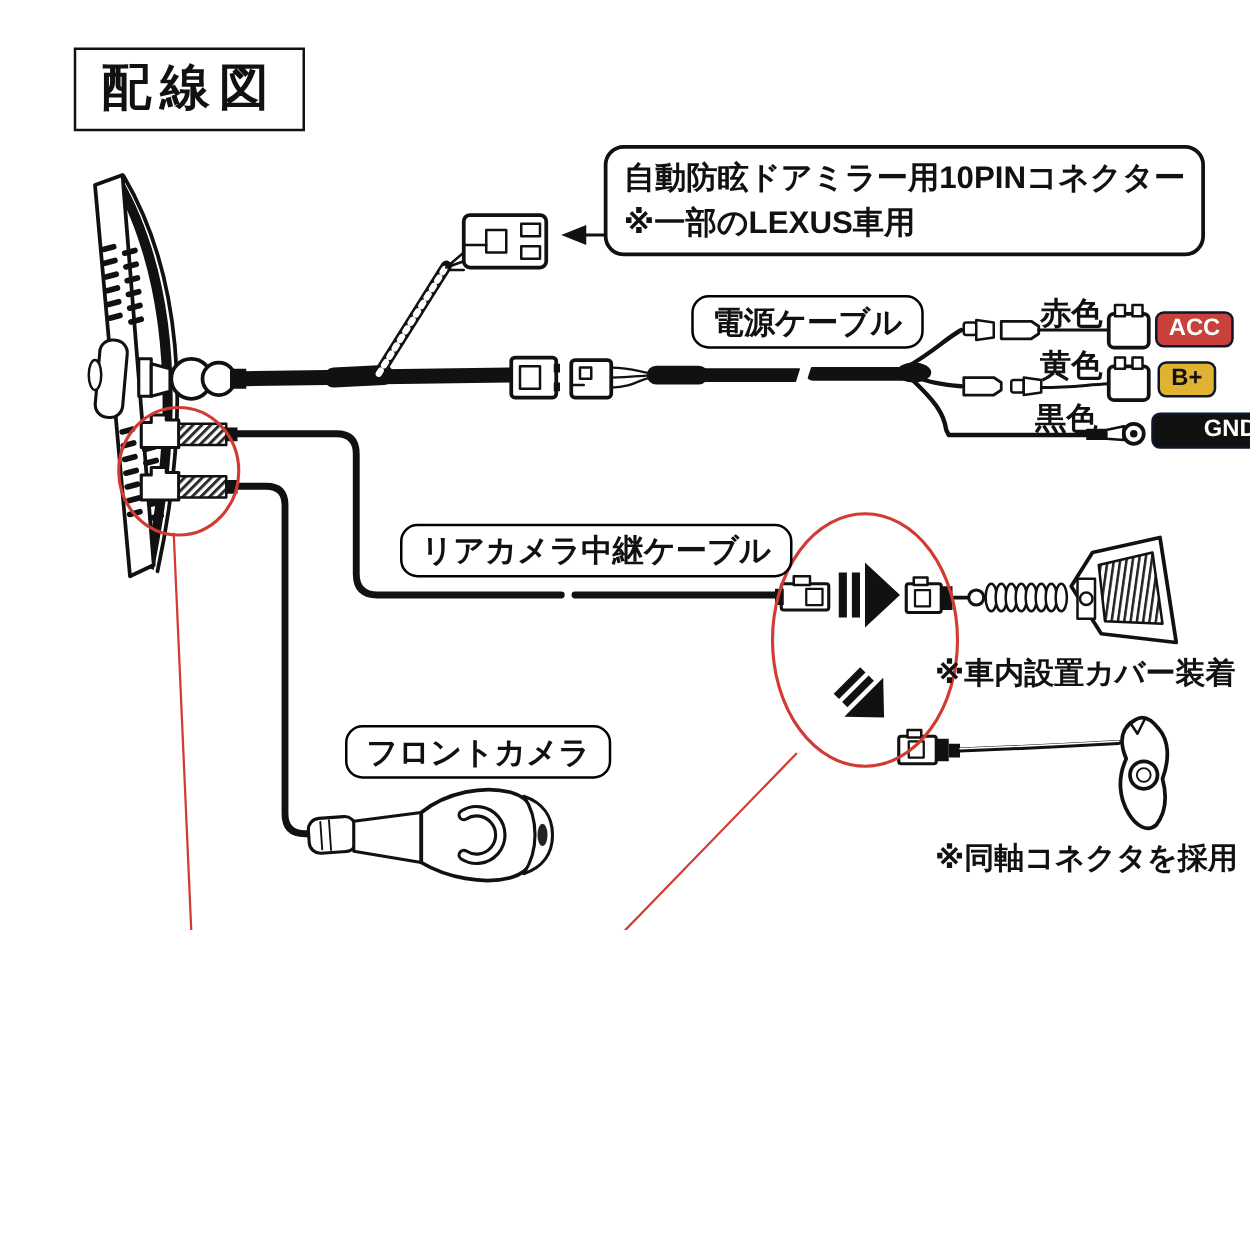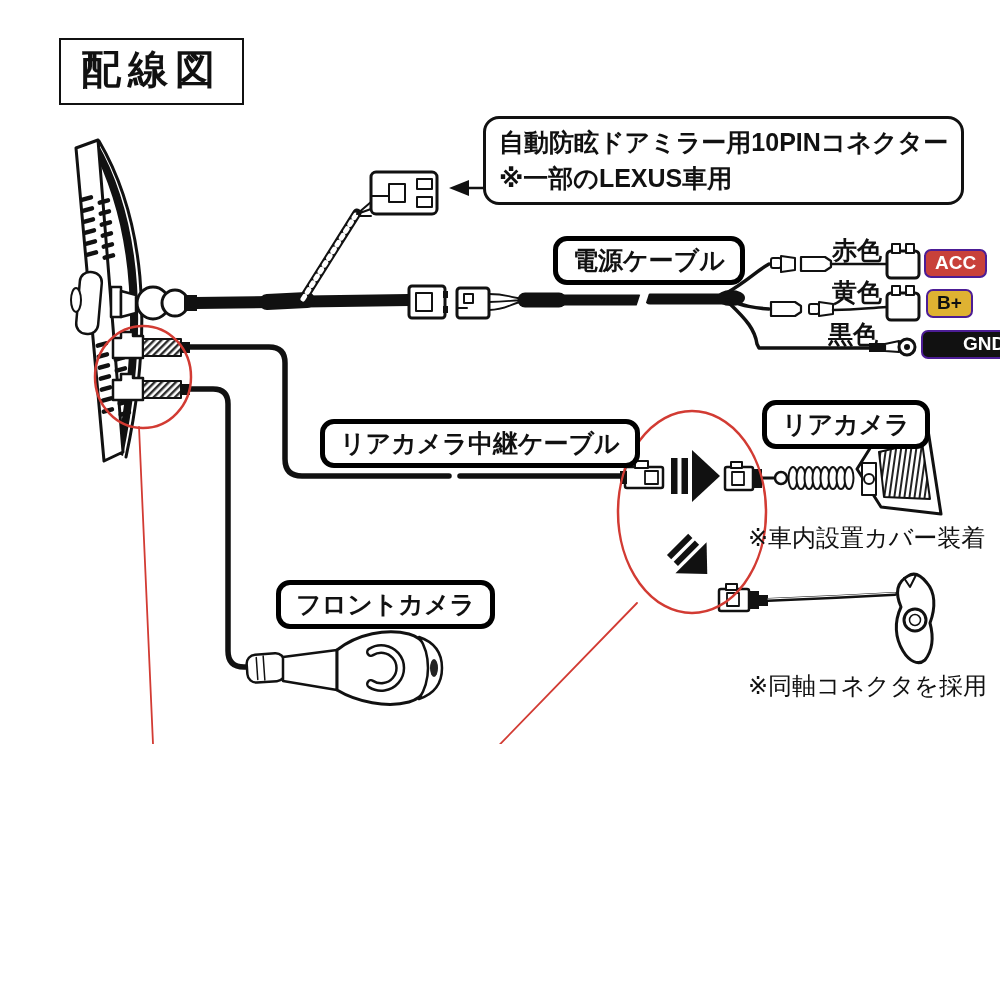--- a/index.html
+++ b/index.html
@@ -2,27 +2,27 @@
 <html><head>
 <meta charset="utf-8">
 <style>
   html,body{margin:0;padding:0;background:#fff;}
   .canvas{position:relative;width:1000px;height:744px;background:#fff;overflow:hidden;
           font-family:"Liberation Sans","DejaVu Sans",sans-serif;color:#111;margin-left:19px;}
   .art{position:absolute;left:0;top:0;width:1000px;height:1000px;}
   .abs{position:absolute;}
   .title-box{border:2.5px solid #111;padding:2px 20px 6px 20px;font-family:"Liberation Serif","DejaVu Serif",serif;
              font-size:40px;font-weight:700;letter-spacing:7px;background:#fff;}
-  .lblbox{border:5px solid #000000;border-radius:14px;background:#fff;font-weight:700;
+  .lblbox{border:2px solid #000000;border-radius:14px;background:#fff;font-weight:700;
           font-size:25px;padding:3px 15px;white-space:nowrap;}
   .bigbox{border:3px solid #111;border-radius:16px;background:#fff;font-weight:700;
           font-size:25px;line-height:1.42;padding:6px 13px;white-space:nowrap;}
-  .note{font-weight:400;font-size:24px;white-space:nowrap;}
+  .note{font-weight:700;font-size:24px;white-space:nowrap;}
   .wirelbl{font-weight:700;font-size:25px;white-space:nowrap;}
-  .badge{border:2px solid #4c1d95;border-radius:7px;font-weight:700;font-size:19px;
+  .badge{border:2px solid #0f172a;border-radius:7px;font-weight:700;font-size:19px;
          padding:1px 9px 2px 9px;white-space:nowrap;display:inline-block;}
   .badge-acc{background:#c8413a;color:#fff;}
   .badge-bplus{background:#dfb232;color:#111;}
   .badge-gnd{background:#111;color:#fff;padding-left:40px;}
   .desc{font-weight:700;font-size:26px;line-height:35.5px;white-space:nowrap;}
 </style>
 </head>
 <body>
 
 <div class="canvas">
@@ -319,21 +319,20 @@
 
 <div class="abs bigbox" style="left:464px;top:116px;">
   <div>自動防眩ドアミラー用10PINコネクター</div>
   <div>※一部のLEXUS車用</div>
 </div>
 
 <div class="abs lblbox" style="left:534px;top:236px;">電源ケーブル</div>
 
 <div class="abs lblbox" style="left:301px;top:419px;text-align:center;">リアカメラ中継ケーブル</div>
 
-<div class="abs lblbox" style="left:743px;top:400px;">リアカメラ</div>
 
 <div class="abs lblbox" style="left:257px;top:580px;">フロントカメラ</div>
 
 <div class="abs note" style="left:729px;top:522px;">※車内設置カバー装着</div>
 
 <div class="abs note" style="left:729px;top:670px;">※同軸コネクタを採用</div>
 
 <div class="abs wirelbl" style="left:813px;top:234px;">赤色</div>
 <div class="abs badge badge-acc" style="left:905px;top:249px;">ACC</div>
 

